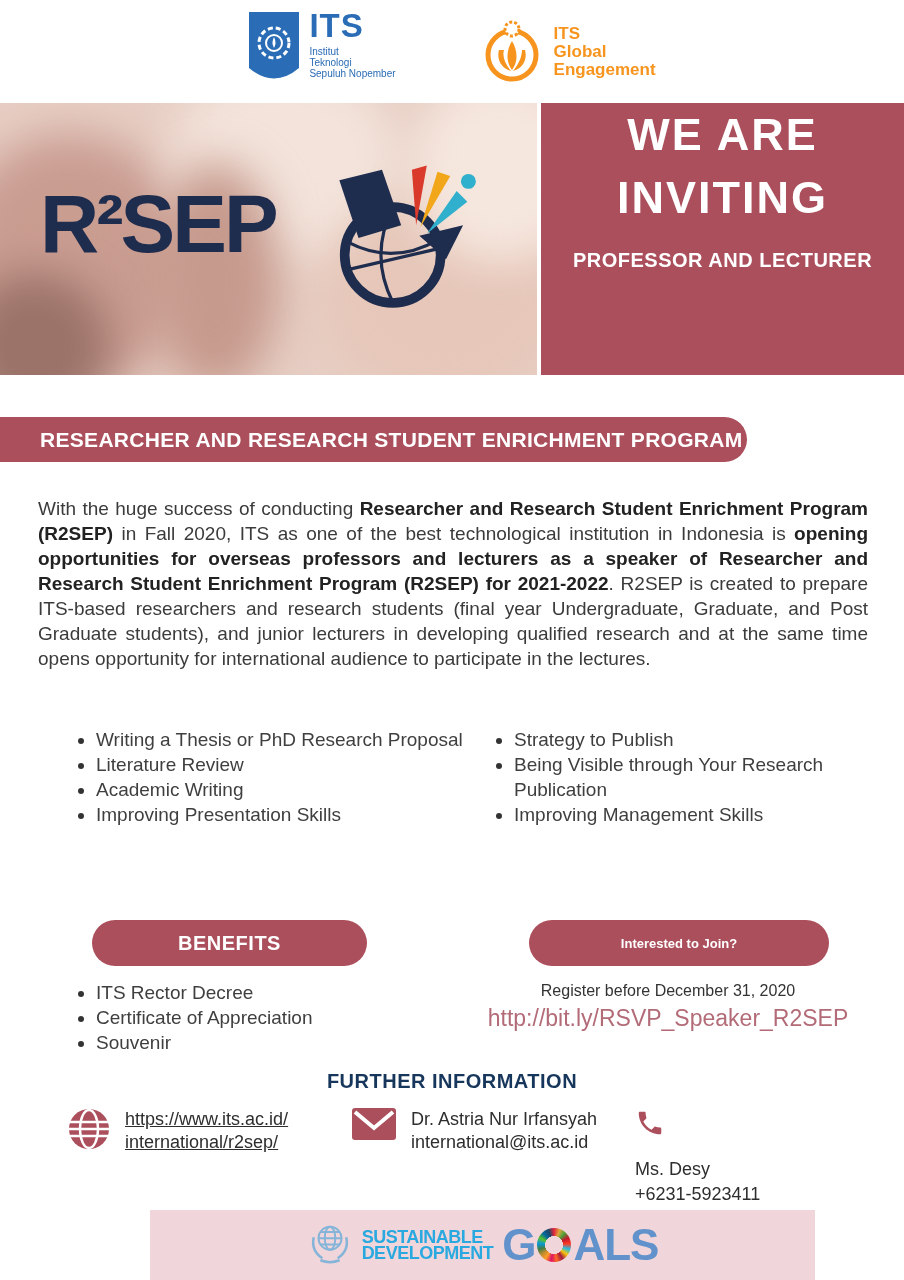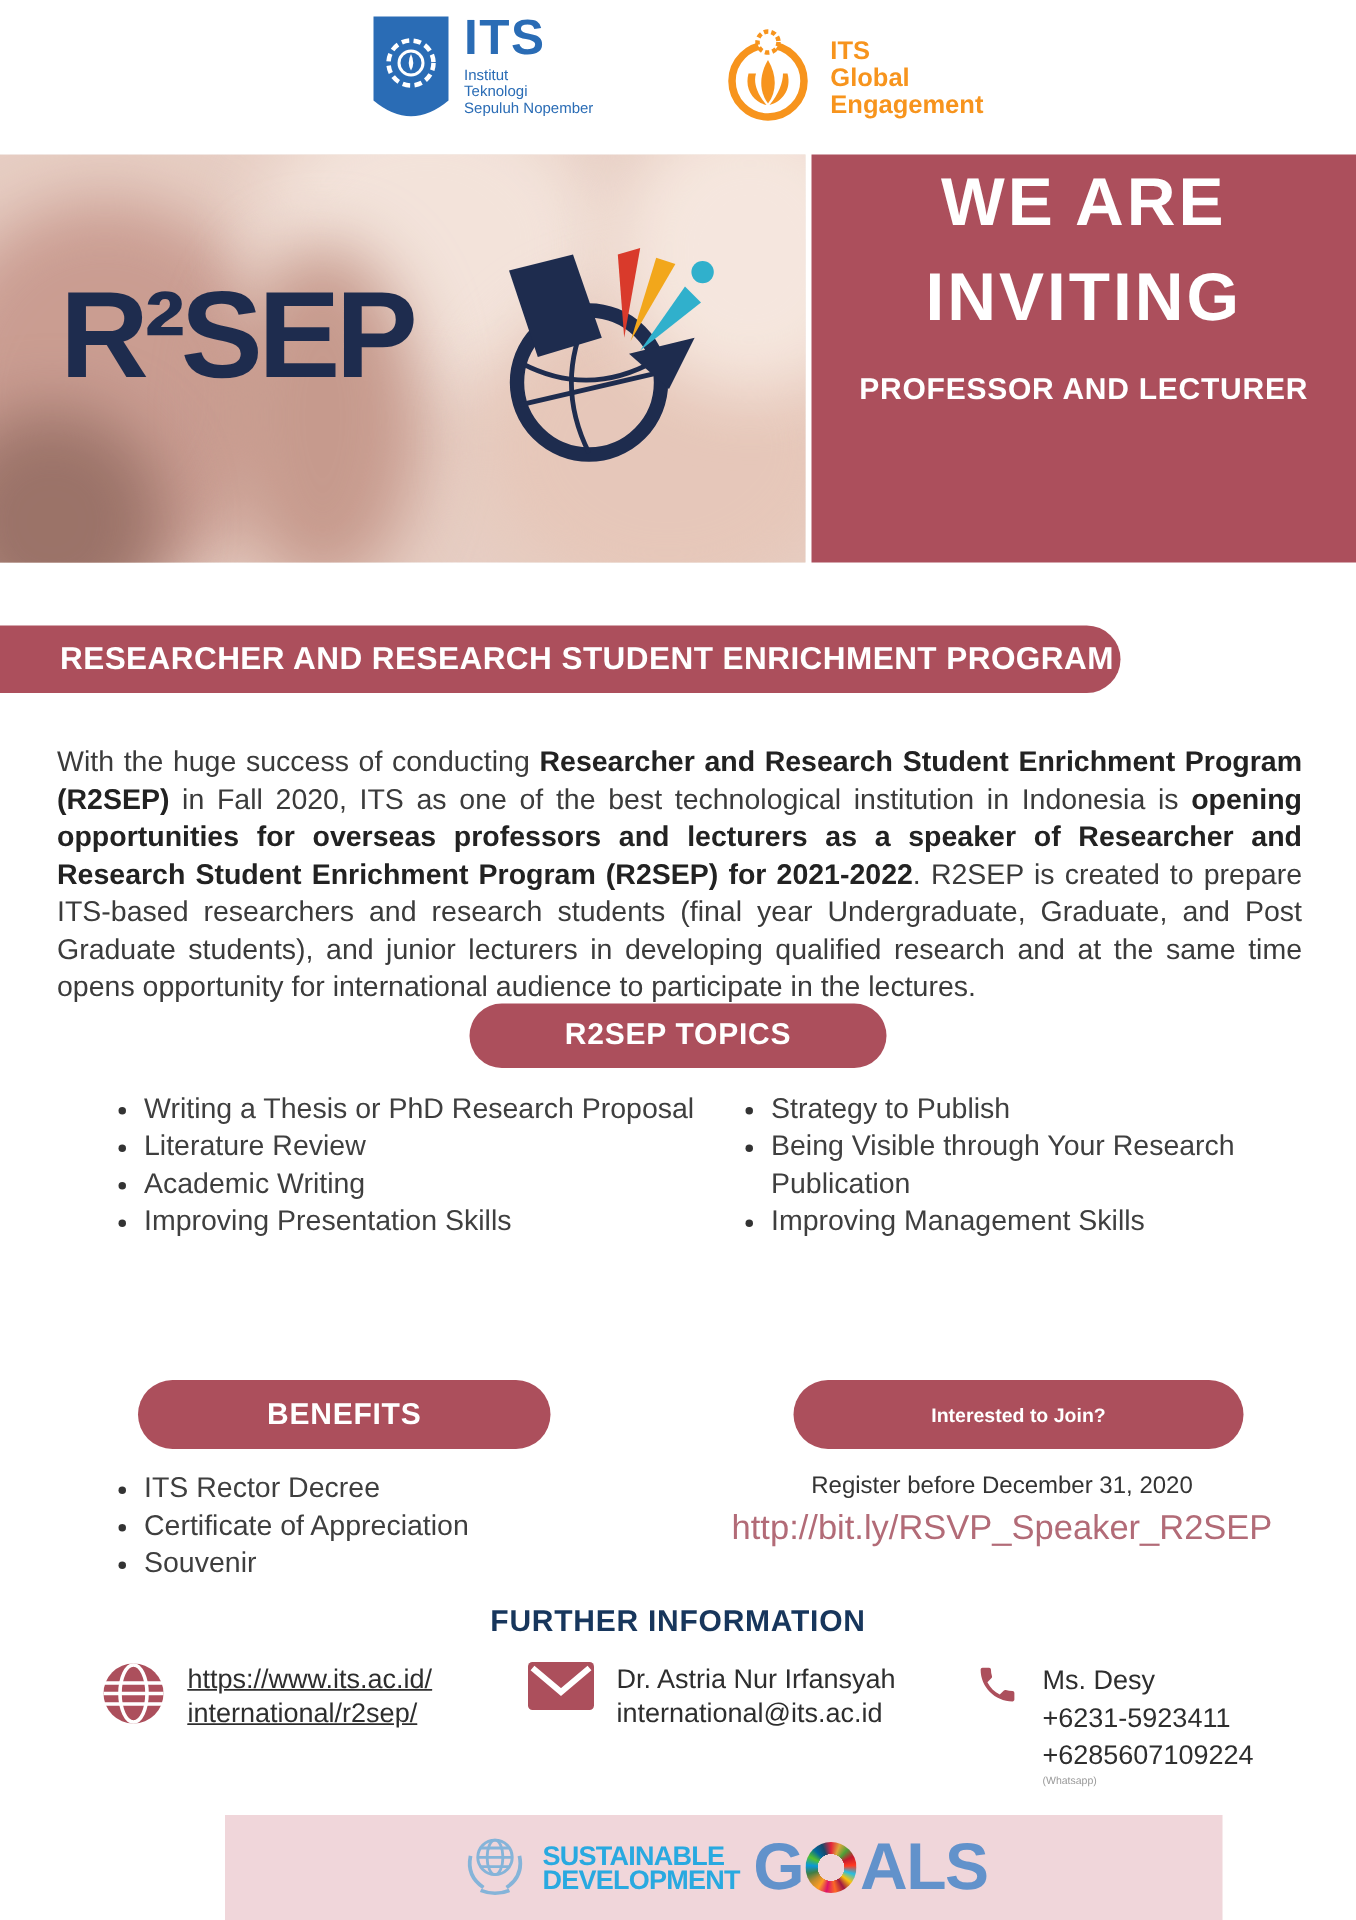--- a/index.html
+++ b/index.html
@@ -54,21 +54,21 @@
   
   .register{position:absolute;top:982px;left:432px;width:472px;text-align:center;}
   .register .deadline{font-size:16px;color:#333;}
   .register .url{display:inline-block;font-size:23px;color:var(--link-maroon);margin-top:5px;text-decoration:none;}
 
   
   .further-title{position:absolute;top:1070px;left:0;width:100%;text-align:center;font-size:20px;font-weight:bold;color:var(--info-navy);letter-spacing:.5px;}
   .contact{position:absolute;top:1108px;display:flex;align-items:flex-start;gap:15px;}
   .contact-web{left:68px;}
   .contact-email{left:352px;}
-  .contact-phone{left:650px;}
+  .contact-phone{left:635px;flex-direction:column;}
   .contact .lines{font-size:18px;color:#2e2e2e;line-height:23px;}
   .contact-web .lines div{text-decoration:underline;}
   .contact-phone .lines{line-height:25px;}
   .phone-note{font-size:7px;color:#999;line-height:9px;}
 
   
   .sdg-banner{position:absolute;top:1210px;left:150px;width:665px;height:70px;background:var(--pink);display:flex;align-items:center;justify-content:center;gap:9px;}
   .sdg-stack div{color:var(--sdg-cyan);font-weight:bold;font-size:18px;line-height:16px;letter-spacing:-.5px;}
   .goals{display:flex;align-items:center;color:var(--sdg-steel);font-weight:bold;font-size:44px;letter-spacing:-1px;line-height:1;}
   .sdg-wheel{width:34px;height:34px;border-radius:50%;margin:0 2px;
@@ -147,21 +147,20 @@
         <div>INVITING</div>
       </div>
       <div class="hero-sub">PROFESSOR AND LECTURER</div>
     </div>
   </div>
 
   <div class="pill program-banner">RESEARCHER AND RESEARCH STUDENT ENRICHMENT PROGRAM</div>
 
   <p class="intro"><span>With the huge success of conducting </span><span class="b">Researcher and Research Student Enrichment Program (R2SEP)</span><span> in Fall 2020, ITS as one of the best technological institution in Indonesia is </span><span class="b">opening opportunities for overseas professors and lecturers as a speaker of Researcher and Research Student Enrichment Program (R2SEP) for 2021-2022</span><span>. R2SEP is created to prepare ITS-based researchers and research students (final year Undergraduate, Graduate, and Post Graduate students), and junior lecturers in developing qualified research and at the same time opens opportunity for international audience to participate in the lectures.</span></p>
 
-  <div class="pill topics-pill">R2SEP TOPICS</div>
   <div class="topics">
     <div class="col-left">
       <ul class="blist">
           <li>Writing a Thesis or PhD Research Proposal</li>
           <li>Literature Review</li>
           <li>Academic Writing</li>
           <li>Improving Presentation Skills</li>
         </ul>
     </div>
     <div class="col-right">

